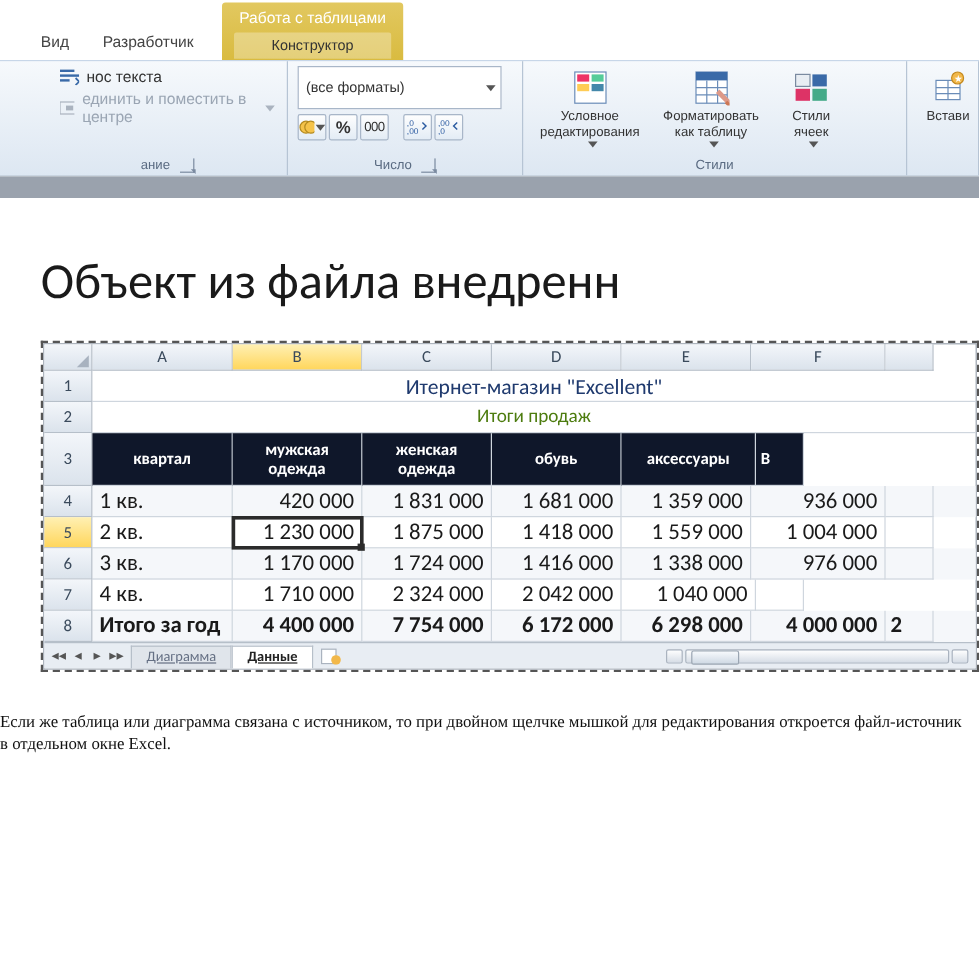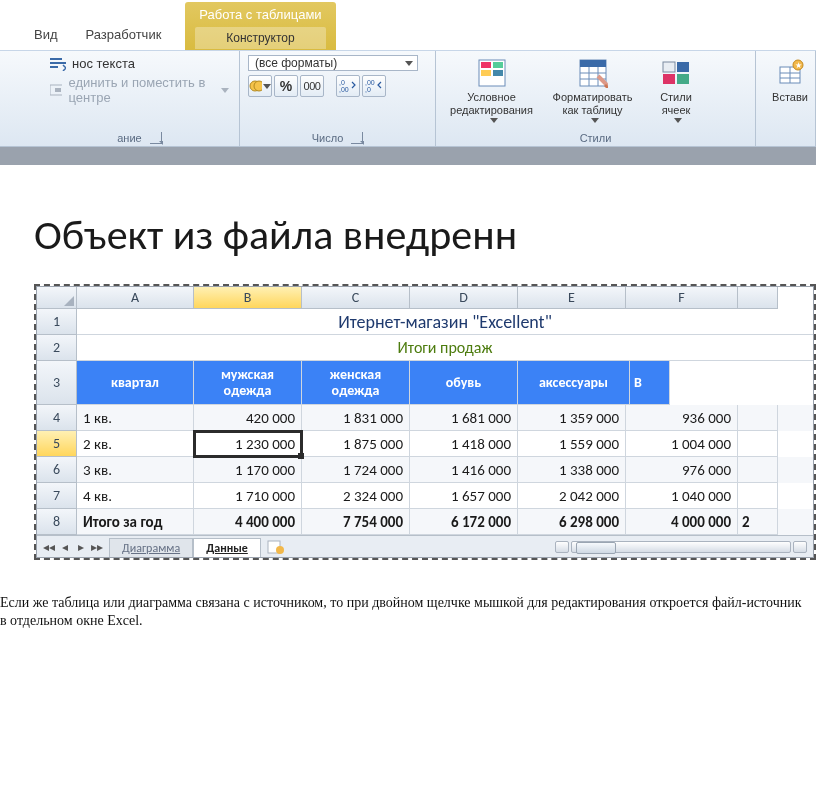--- a/index.html
+++ b/index.html
@@ -19,21 +19,21 @@
 .dlauncher::after{content:"";position:absolute;right:-2px;bottom:-2px;width:0;height:0;border-left:4px solid transparent;border-top:4px solid #7a8aa0;}
 
 .align-group { width: 204px; margin-left: 40px; }
 .align-rows { display:flex; flex-direction:column; gap:2px; font-size:13px; color:#333;}
 .align-row { display:flex; align-items:center; gap:6px; padding:1px 2px;}
 .align-row.disabled { color:#9aa5b3; }
 .drop-tri { width:0;height:0;border-left:4px solid transparent;border-right:4px solid transparent;border-top:5px solid #555; display:inline-block; margin-left:4px;}
 .drop-tri.dis{border-top-color:#aab3bf;}
 
 .number-group { width: 200px; }
-.combo { background:#fff; border:1px solid #a8b6c8; height:16px; width:170px; display:flex; align-items:center; justify-content:space-between; padding:0 4px 0 6px; font-size:12px; color:#333;}
+.combo { background:#fff; border:1px solid #a8b6c8; height:36px; width:170px; display:flex; align-items:center; justify-content:space-between; padding:0 4px 0 6px; font-size:12px; color:#333;}
 .num-btns { display:flex; gap:2px; margin-top:4px; align-items:center;}
 .num-btn { width:24px; height:22px; background:linear-gradient(#fefefe,#e3ecf5); border:1px solid #a8b6c8; border-radius:2px; display:flex; align-items:center; justify-content:center; font-size:11px; color:#333; position:relative;}
 .num-btn .mini-tri{border-top-color:#555;margin-left:1px;}
 .pct { font-weight:bold; font-size:14px;}
 .thous { font-size:11px; letter-spacing:-0.5px;}
 
 .styles-group { flex: 1; min-width: 320px;}
 .big-btns { display:flex; gap:6px; height:70px; align-items:flex-start;}
 .big-btn { display:flex; flex-direction:column; align-items:center; justify-content:flex-start; width:95px; text-align:center; font-size:11px; color:#333; padding-top:2px; cursor:pointer; gap:2px;}
 .big-btn .icon-box { width:32px; height:32px; display:flex; align-items:center; justify-content:center;}
@@ -54,25 +54,25 @@
 .xl-corner { width:40px; background:linear-gradient(#f3f6fa,#dbe3ec); border-right:1px solid #b6bfc9; border-bottom:1px solid #b6bfc9; position:relative;}
 .xl-corner::after{content:"";position:absolute;right:2px;bottom:2px;width:0;height:0;border-left:10px solid transparent;border-bottom:10px solid #a8b2bf;}
 .xl-colhead { flex:0 0 auto; background:linear-gradient(#f3f6fa,#dbe3ec); border-right:1px solid #b6bfc9; border-bottom:1px solid #b6bfc9; text-align:center; font-size:14px; color:#3a4a5c; line-height:22px;}
 .xl-colhead.sel { background:linear-gradient(#fff0b3,#ffd65c);}
 .colA{width:117px;} .colB{width:108px;} .colC{width:108px;} .colD{width:108px;} .colE{width:108px;} .colF{width:112px;} .colG{width:40px;}
 
 .xl-row { display:flex; height:26px;}
 .xl-row.hdr { height:44px;}
 .xl-rowhead { width:40px; background:linear-gradient(#f3f6fa,#dbe3ec); border-right:1px solid #b6bfc9; border-bottom:1px solid #b6bfc9; text-align:center; font-size:14px; color:#3a4a5c; display:flex;align-items:center;justify-content:center;}
 .xl-rowhead.sel { background:linear-gradient(#fff0b3,#ffd65c);}
-.xl-cell { border-right:1px solid #cfd6de; border-bottom:1px solid #cfd6de; padding:2px 6px; font-size:15px; color:#1a1a1a; display:flex; align-items:center; position:relative;}
+.xl-cell { border-right:1px solid #cfd6de; border-bottom:1px solid #cfd6de; padding:2px 6px; font-size:19px; color:#1a1a1a; display:flex; align-items:center; position:relative;}
 .xl-cell.num { justify-content:flex-end;}
 .xl-cell.fullspan { flex:1; justify-content:center; color:#1f3a6e; font-size:18px; border-right:none;}
 .xl-cell.sub { flex:1; justify-content:center; color:#4d7c0f; font-size:16px; border-right:none;}
-.th { background:#3b82f6; color:#fff; font-weight:bold; justify-content:center; text-align:center; font-size:14px; line-height:1.1;}
+.th { background:#0f172a; color:#fff; font-weight:bold; justify-content:center; text-align:center; font-size:14px; line-height:1.1;}
 .row-even{ background:#f5f7fa;}
 .row-total .xl-cell{ font-weight:bold;}
 .sel-cell { outline:3px solid #2b2b2b; outline-offset:-2px; z-index:2;}
 .sel-cell::after{content:"";position:absolute;right:-3px;bottom:-3px;width:6px;height:6px;background:#2b2b2b;}
 
 .xl-tabs { display:flex; align-items:center; height:22px; background:#e8edf3; border-top:1px solid #b6bfc9; font-size:12px;}
 .xl-nav { display:flex; gap:0; padding:0 4px;}
 .xl-nav-btn{width:16px;height:16px;display:flex;align-items:center;justify-content:center;color:#555;}
 .xl-sheet-tab{padding:2px 12px; background:#e0e5eb; border:1px solid #b6bfc9; border-bottom:none; color:#657084; margin-top:2px;text-decoration:underline;}
 .xl-sheet-tab.active{background:#fff;color:#222;font-weight:bold;}
@@ -305,21 +305,20 @@
         <div class="xl-cell num colD">1 416 000</div>
         <div class="xl-cell num colE">1 338 000</div>
         <div class="xl-cell num colF">976 000</div>
         <div class="xl-cell colG"></div>
       </div>
       <div class="xl-row">
         <div class="xl-rowhead">7</div>
         <div class="xl-cell colA">4 кв.</div>
         <div class="xl-cell num colB">1 710 000</div>
         <div class="xl-cell num colC">2 324 000</div>
-        <div class="xl-cell num colD">1 657 000</div>
         <div class="xl-cell num colE">2 042 000</div>
         <div class="xl-cell num colF">1 040 000</div>
         <div class="xl-cell colG"></div>
       </div>
       <div class="xl-row row-total row-even">
         <div class="xl-rowhead">8</div>
         <div class="xl-cell colA" style="white-space:nowrap;overflow:visible">Итого за год</div>
         <div class="xl-cell num colB">4 400 000</div>
         <div class="xl-cell num colC">7 754 000</div>
         <div class="xl-cell num colD">6 172 000</div>

